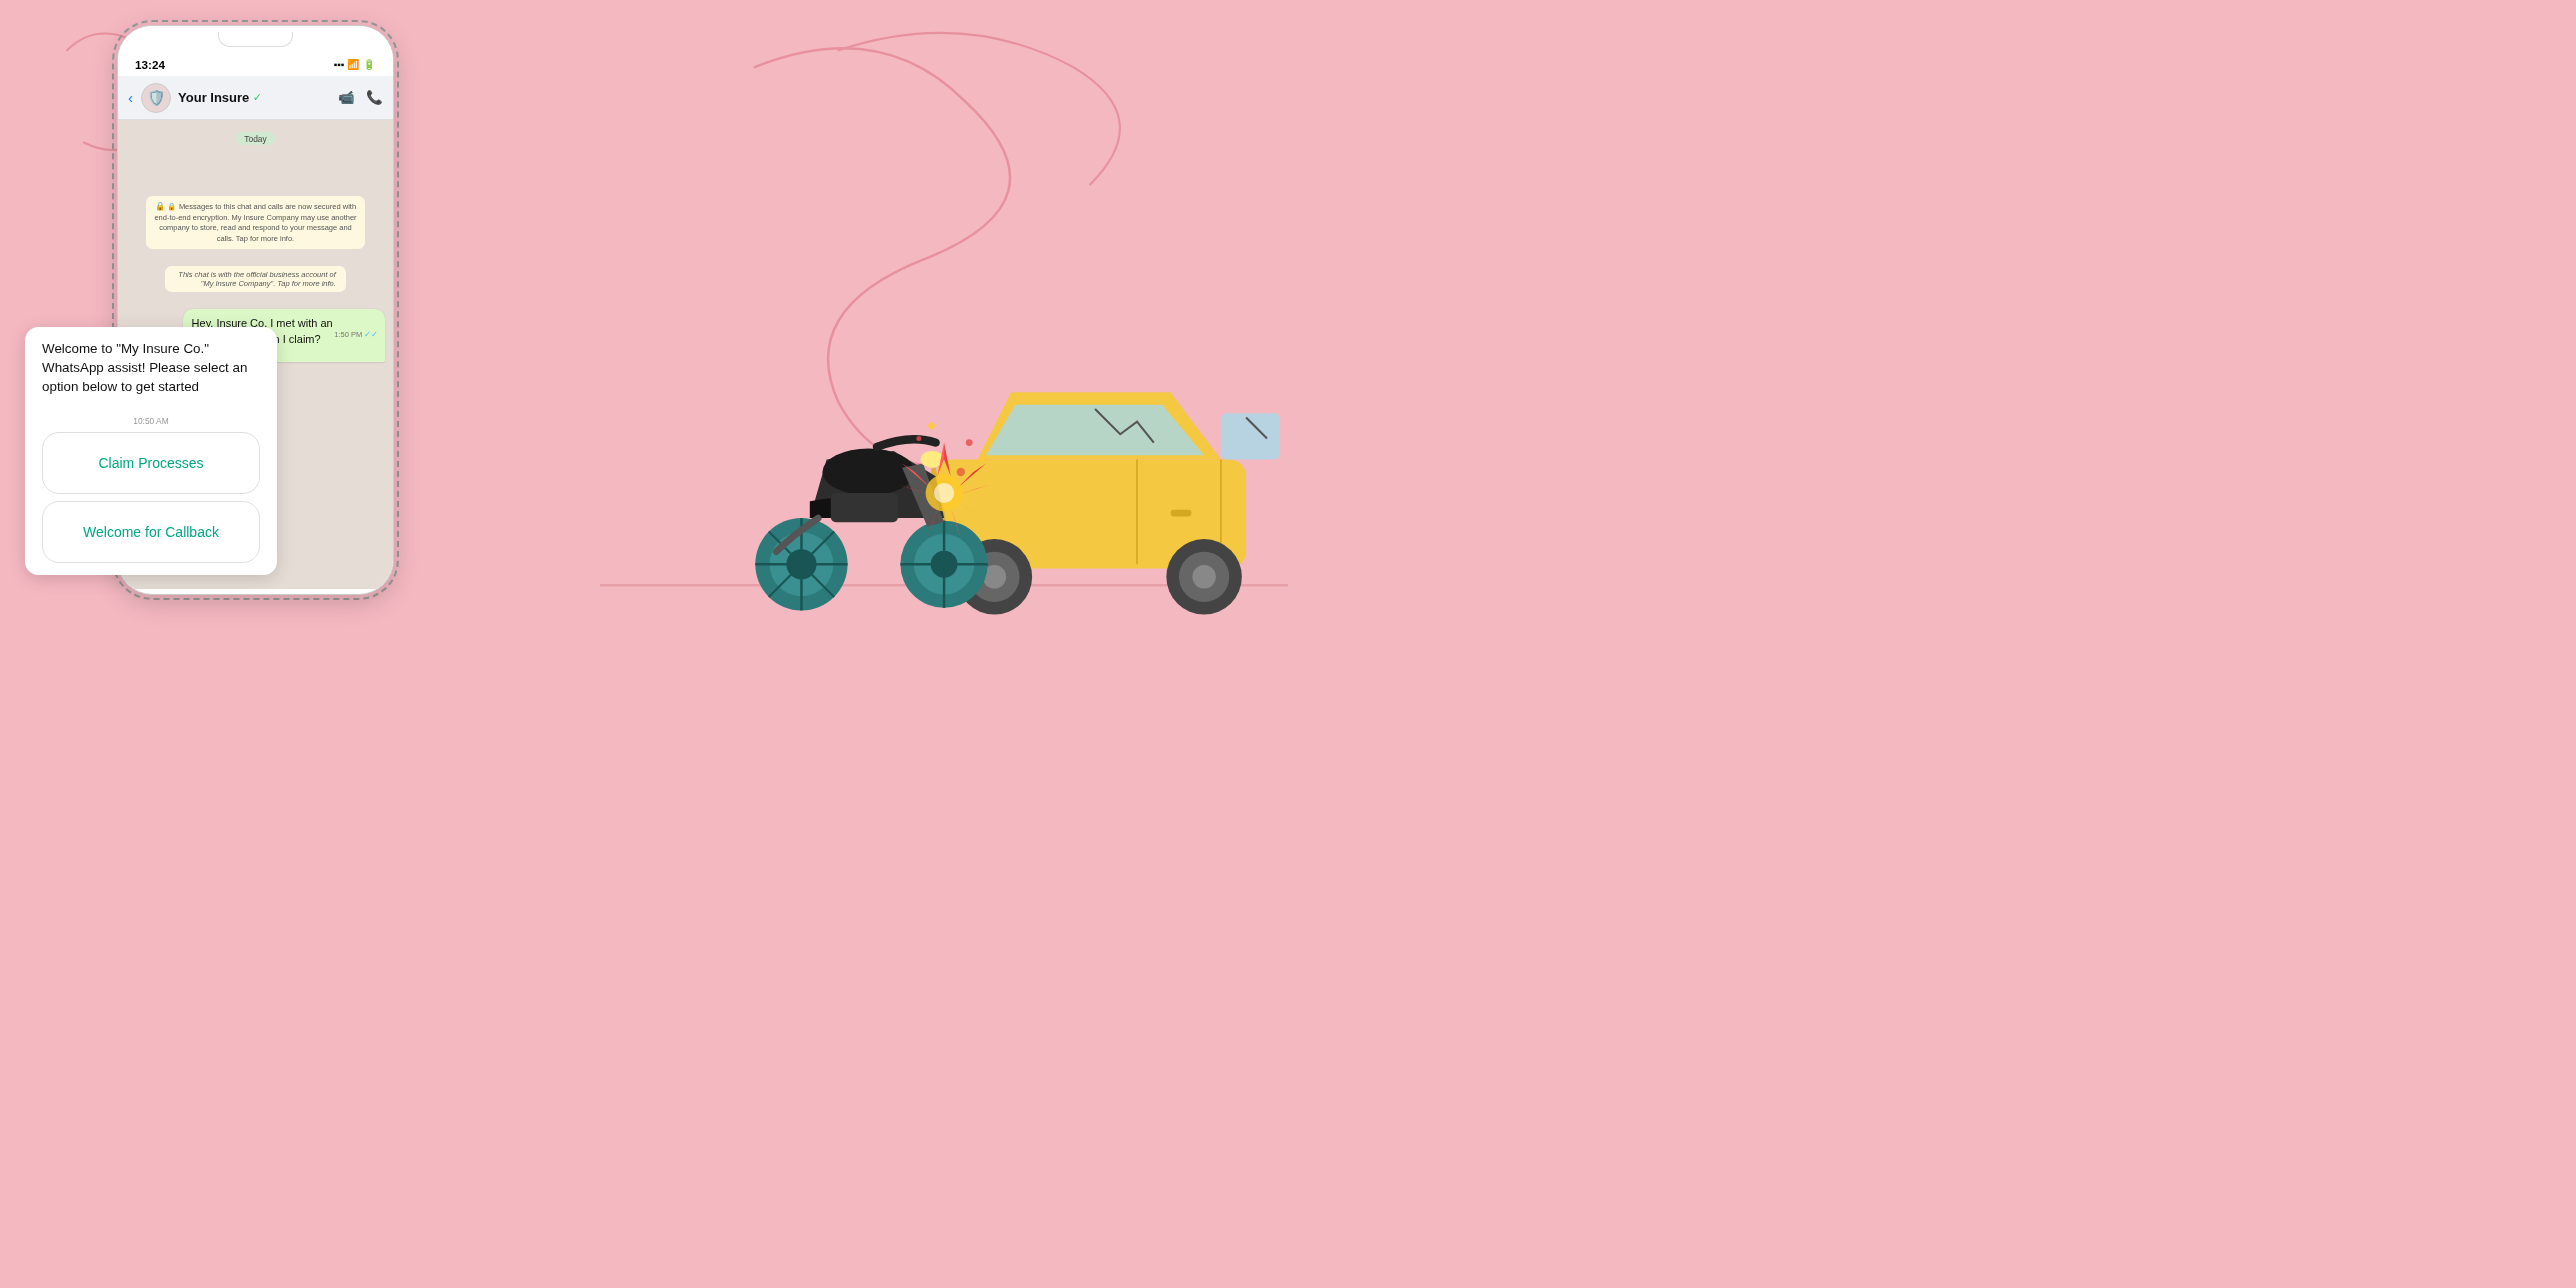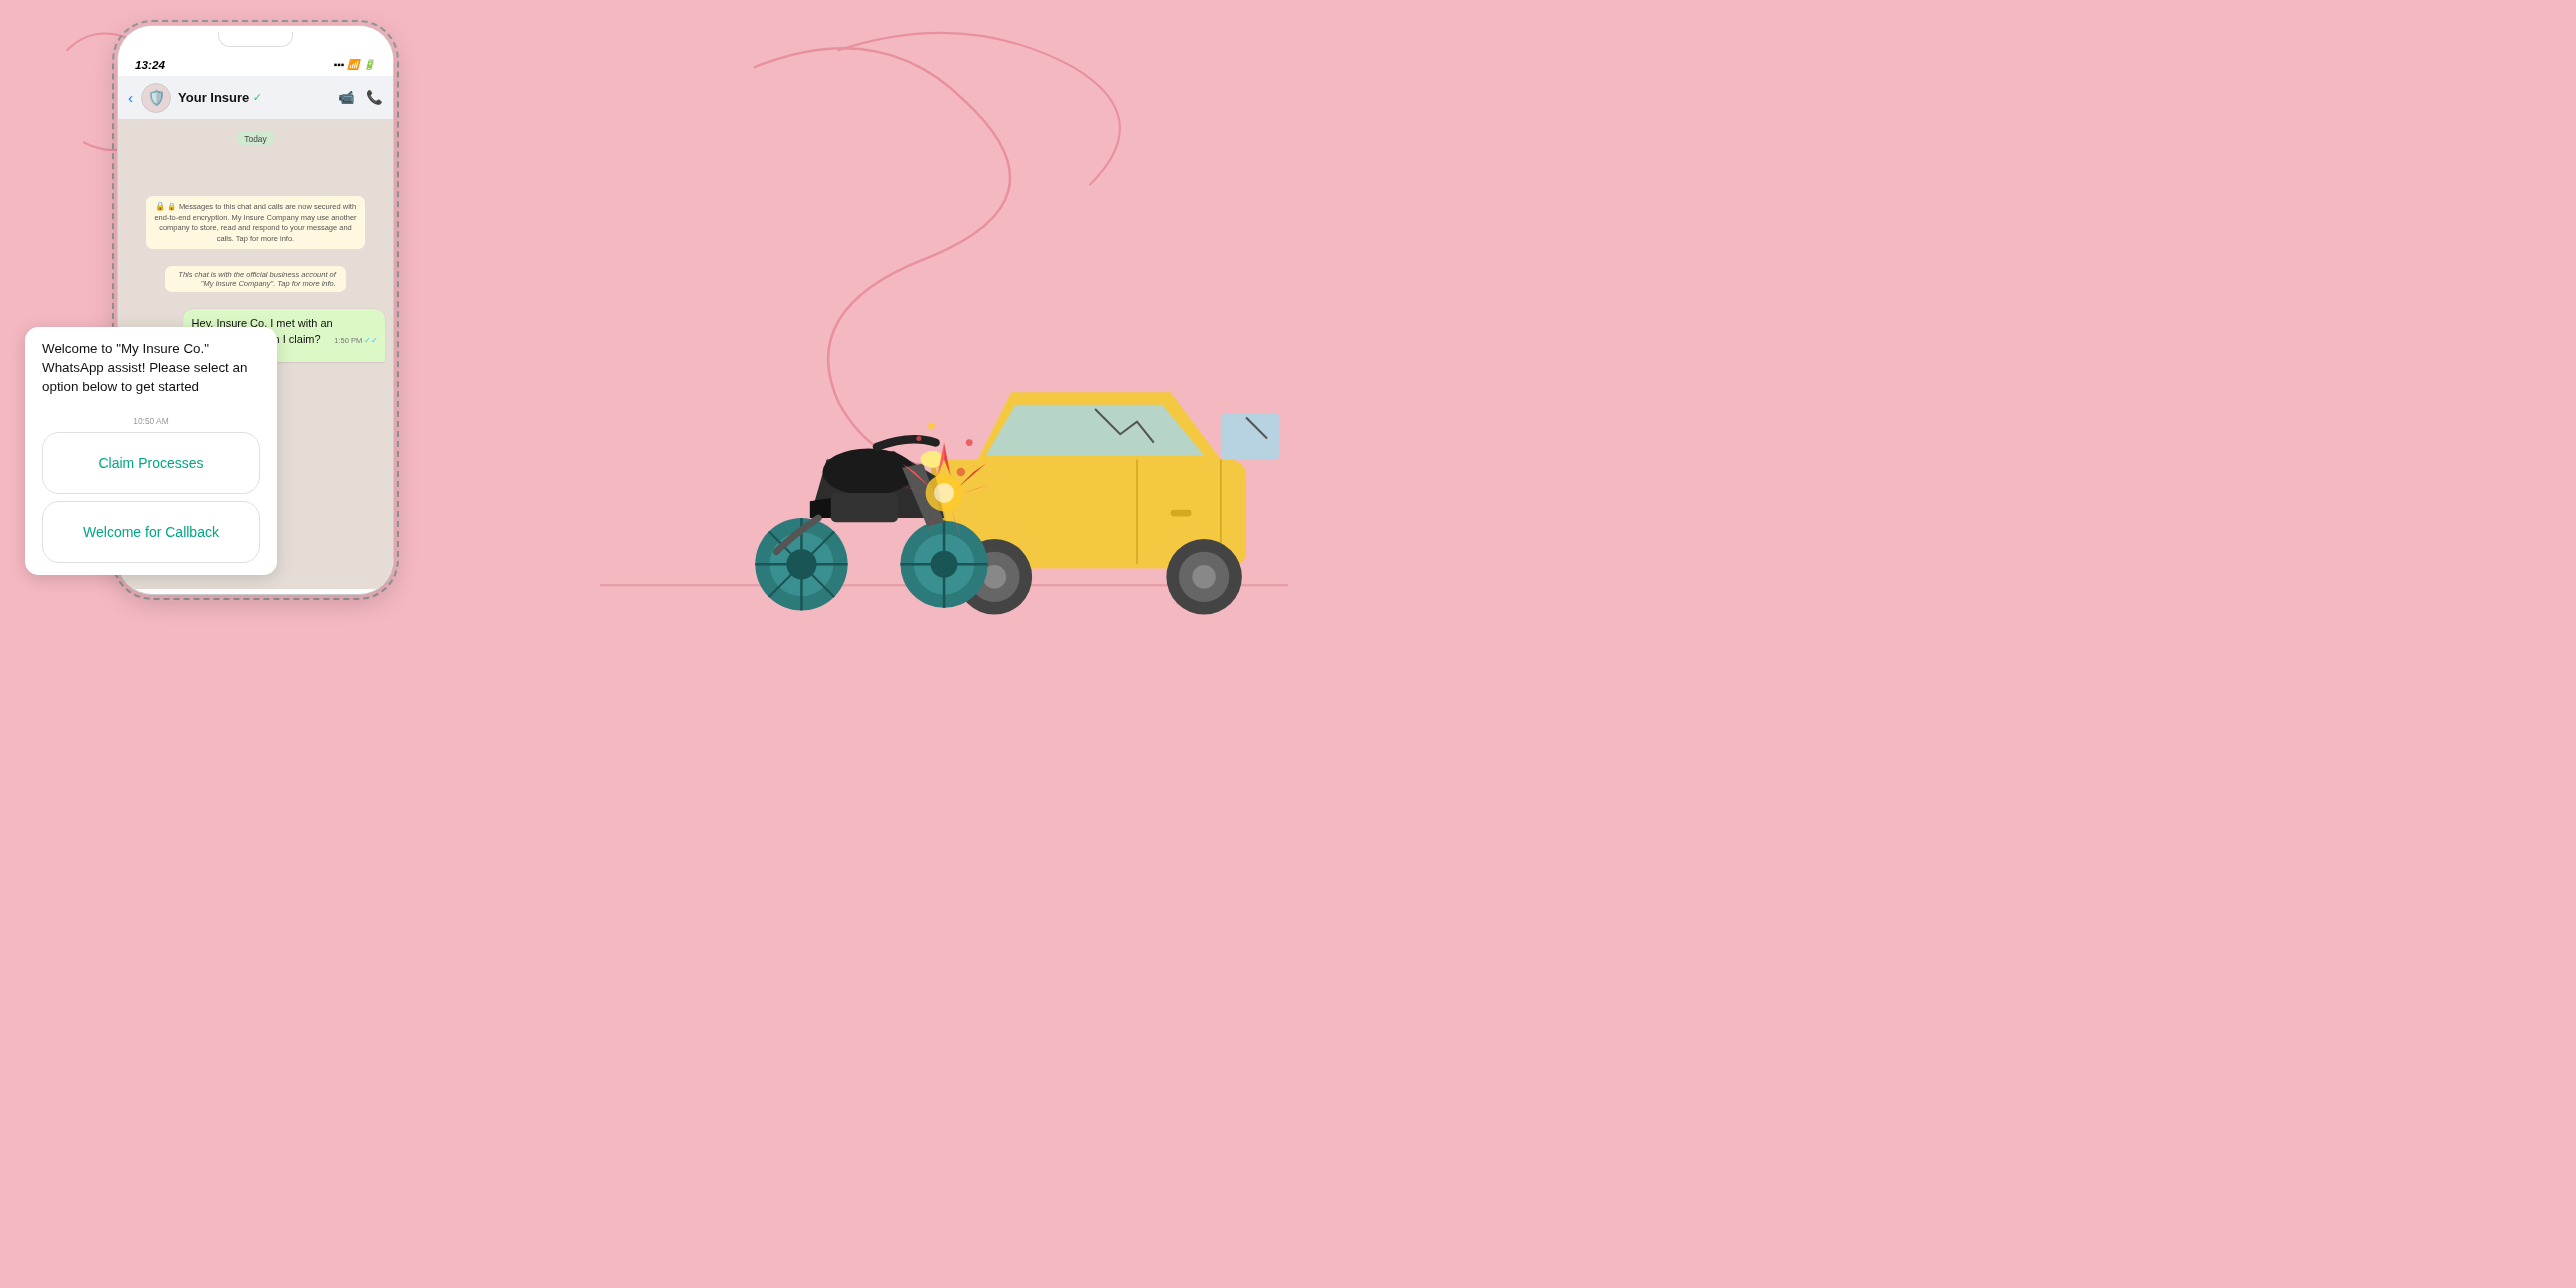--- a/index.html
+++ b/index.html
@@ -54,21 +54,20 @@
 
     
     .status-bar {
       background: #fff;
       display: flex;
       justify-content: space-between;
       align-items: center;
       padding: 8.4px 17px 5px;
       font-size: 11px;
       font-weight: 600;
-      font-style: italic;
     }
     .status-time { font-size: 11.7px; font-weight: 700; }
     .status-icons { display: flex; align-items: center; gap: 3.4px; font-size: 10px; }
 
     
     .wa-header {
       background: #f0f2f5;
       display: flex;
       align-items: center;
       padding: 6.7px 10px;
@@ -148,21 +147,21 @@
       max-width: 78%;
       align-self: flex-end;
       font-size: 11px;
       color: #111;
       position: relative;
       line-height: 1.4;
       box-shadow: 0 0.8px 1.7px rgba(0,0,0,0.1);
     }
     .msg-time-out {
       position: absolute;
-      bottom: 15px; right: 6.7px;
+      bottom: 21px; right: 6.7px;
       font-size: 7.5px;
       color: #777;
       display: flex; align-items: center; gap: 1.7px;
     }
     .double-check { color: #4fc3f7; font-size: 8.4px; }
 
     
     .float-bubble {
       position: absolute;
       left: 25px;

